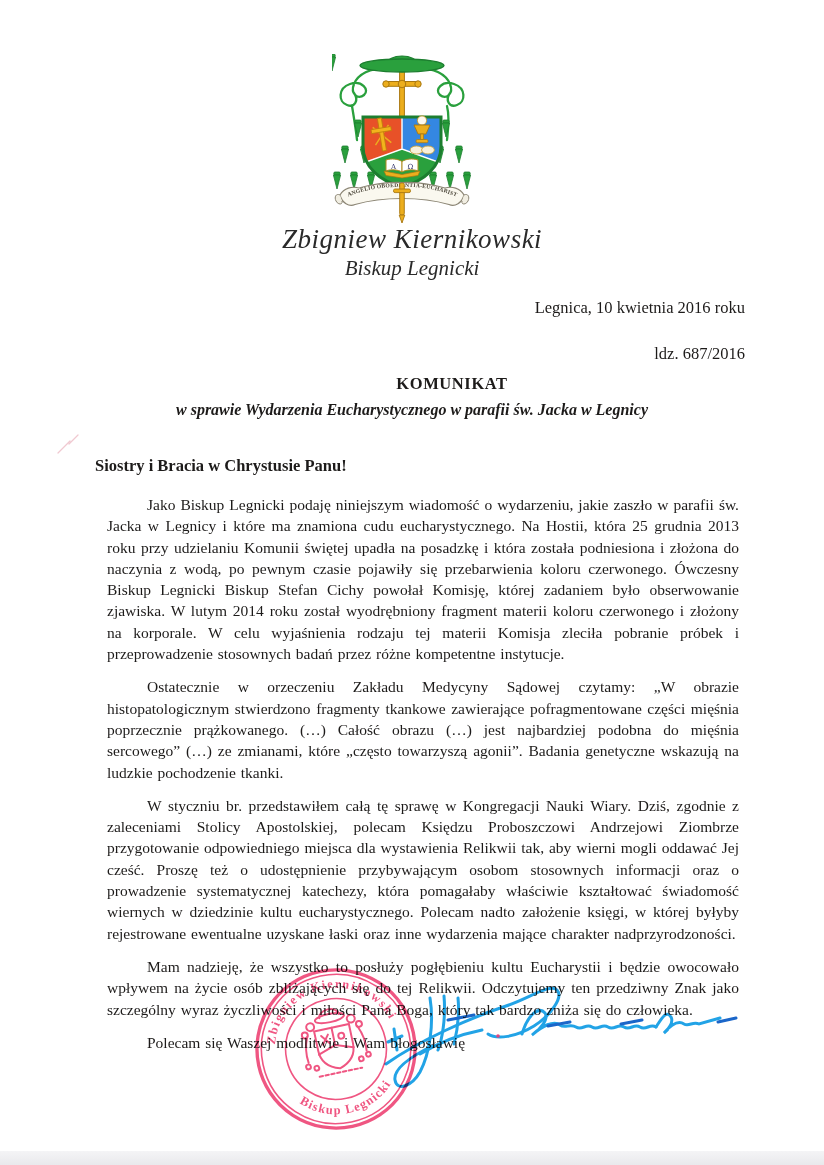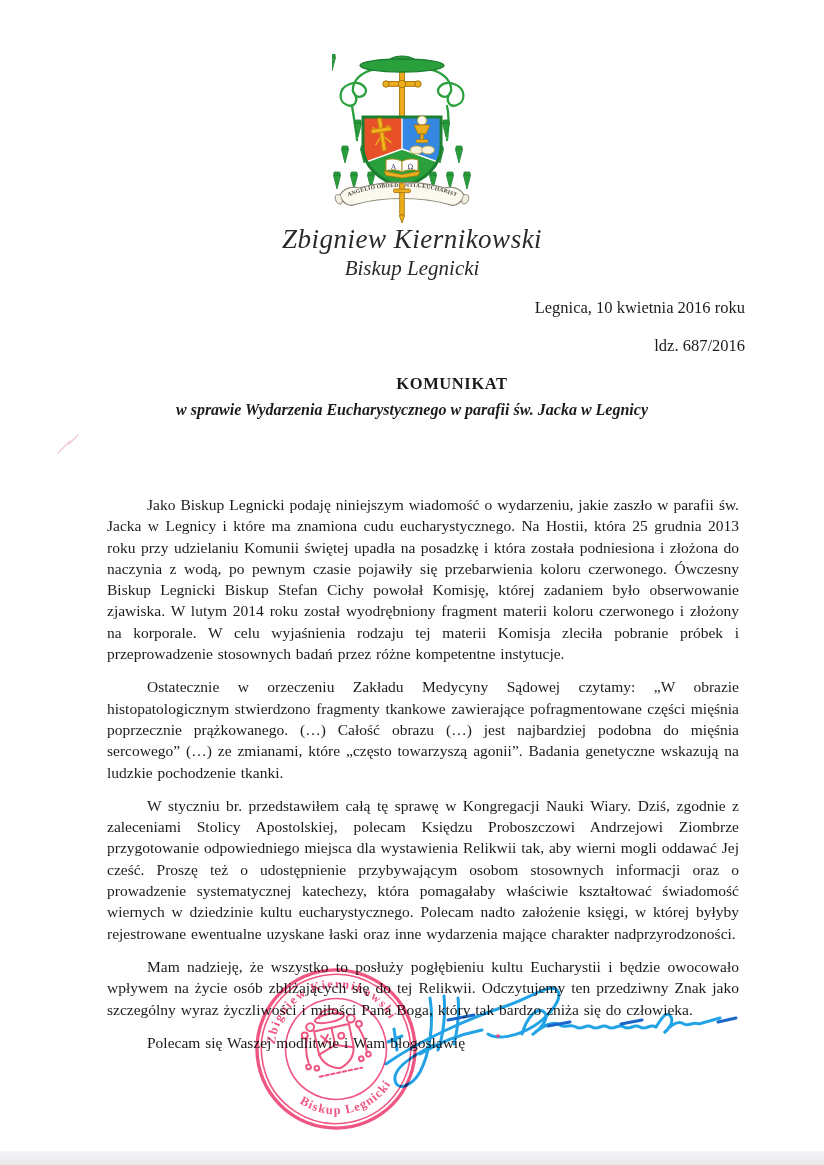--- a/index.html
+++ b/index.html
@@ -7,21 +7,21 @@
     position:relative; width:824px; height:1165px; overflow:hidden;
     background:#ffffff; font-family:"Liberation Serif", serif; color:#1d1b1a;
   }
   
   .crest{position:absolute; left:332px; top:54px; width:140px; height:170px;}
   .lh-name{position:absolute; top:224px; left:0; width:100%; text-align:center;
     font-style:italic; font-size:27px; letter-spacing:.5px; color:#2a2a2a;}
   .lh-role{position:absolute; top:256px; left:0; width:100%; text-align:center;
     font-style:italic; font-size:21px; color:#2a2a2a;}
   .dateline{position:absolute; top:298px; right:79px; font-size:16.5px;margin-left:32px;}
-  .refline{position:absolute; top:336px; right:79px; font-size:16.5px;}
+  .refline{position:absolute; top:344px; right:79px; font-size:16.5px;}
   .doc-title{position:absolute; top:374px; left:0; width:100%; text-align:center;
     font-weight:bold; font-size:16.5px; letter-spacing:.6px;margin-left:40px;}
   .doc-subtitle{position:absolute; top:401px; left:0; width:100%; text-align:center;
     font-weight:bold; font-style:italic; font-size:16px;}
   .salutation{position:absolute; top:456px; left:95px; font-weight:bold; font-size:16.5px;}
   
   .body-text{position:absolute; top:482px; left:95px; width:656px;}
   .body-text p{margin:12px; text-indent:40px; text-align:justify;
     font-size:15.5px; line-height:21.3px; word-spacing:1px;}
   .body-text p.closing{text-align:left;}
@@ -142,20 +142,21 @@
 
   <div class="lh-name">Zbigniew Kiernikowski</div>
   <div class="lh-role">Biskup Legnicki</div>
 
   <div class="dateline">Legnica, 10 kwietnia 2016 roku</div>
   <div class="refline">ldz. 687/2016</div>
 
   <div class="doc-title">KOMUNIKAT</div>
   <div class="doc-subtitle">w sprawie Wydarzenia Eucharystycznego w parafii św. Jacka w Legnicy</div>
 
+  <div class="salutation">Siostry i Bracia w Chrystusie Panu!</div>
 
   <div class="body-text">
     <p>Jako Biskup Legnicki podaję niniejszym wiadomość o wydarzeniu, jakie zaszło w parafii św. Jacka w Legnicy i które ma znamiona cudu eucharystycznego. Na Hostii, która 25 grudnia 2013 roku przy udzielaniu Komunii świętej upadła na posadzkę i która została podniesiona i złożona do naczynia z wodą, po pewnym czasie pojawiły się przebarwienia koloru czerwonego. Ówczesny Biskup Legnicki Biskup Stefan Cichy powołał Komisję, której zadaniem było obserwowanie zjawiska. W lutym 2014 roku został wyodrębniony fragment materii koloru czerwonego i złożony na korporale. W celu wyjaśnienia rodzaju tej materii Komisja zleciła pobranie próbek i przeprowadzenie stosownych badań przez różne kompetentne instytucje.</p>
     <p>Ostatecznie w orzeczeniu Zakładu Medycyny Sądowej czytamy: „W obrazie histopatologicznym stwierdzono fragmenty tkankowe zawierające pofragmentowane części mięśnia poprzecznie prążkowanego. (…) Całość obrazu (…) jest najbardziej podobna do mięśnia sercowego” (…) ze zmianami, które „często towarzyszą agonii”.  Badania genetyczne wskazują na ludzkie pochodzenie tkanki.</p>
     <p>W styczniu br. przedstawiłem całą tę sprawę w Kongregacji Nauki Wiary. Dziś, zgodnie z zaleceniami Stolicy Apostolskiej, polecam Księdzu Proboszczowi Andrzejowi Ziombrze przygotowanie odpowiedniego miejsca dla wystawienia Relikwii tak, aby wierni mogli oddawać Jej cześć. Proszę też o udostępnienie przybywającym osobom stosownych informacji oraz o prowadzenie systematycznej katechezy, która pomagałaby właściwie kształtować świadomość wiernych w dziedzinie kultu eucharystycznego. Polecam nadto założenie księgi, w której byłyby rejestrowane ewentualne uzyskane łaski oraz inne wydarzenia mające charakter nadprzyrodzoności.</p>
     <p>Mam nadzieję, że wszystko to posłuży pogłębieniu kultu Eucharystii i będzie owocowało wpływem na życie osób zbliżających się do tej Relikwii. Odczytujemy ten przedziwny Znak jako szczególny wyraz życzliwości i miłości Pana Boga, który tak bardzo zniża się do człowieka.</p>
     <p class="closing">Polecam się Waszej modlitwie i Wam błogosławię</p>
   </div>
 
   <svg class="stamp" viewBox="0 0 168 168" aria-hidden="true">

